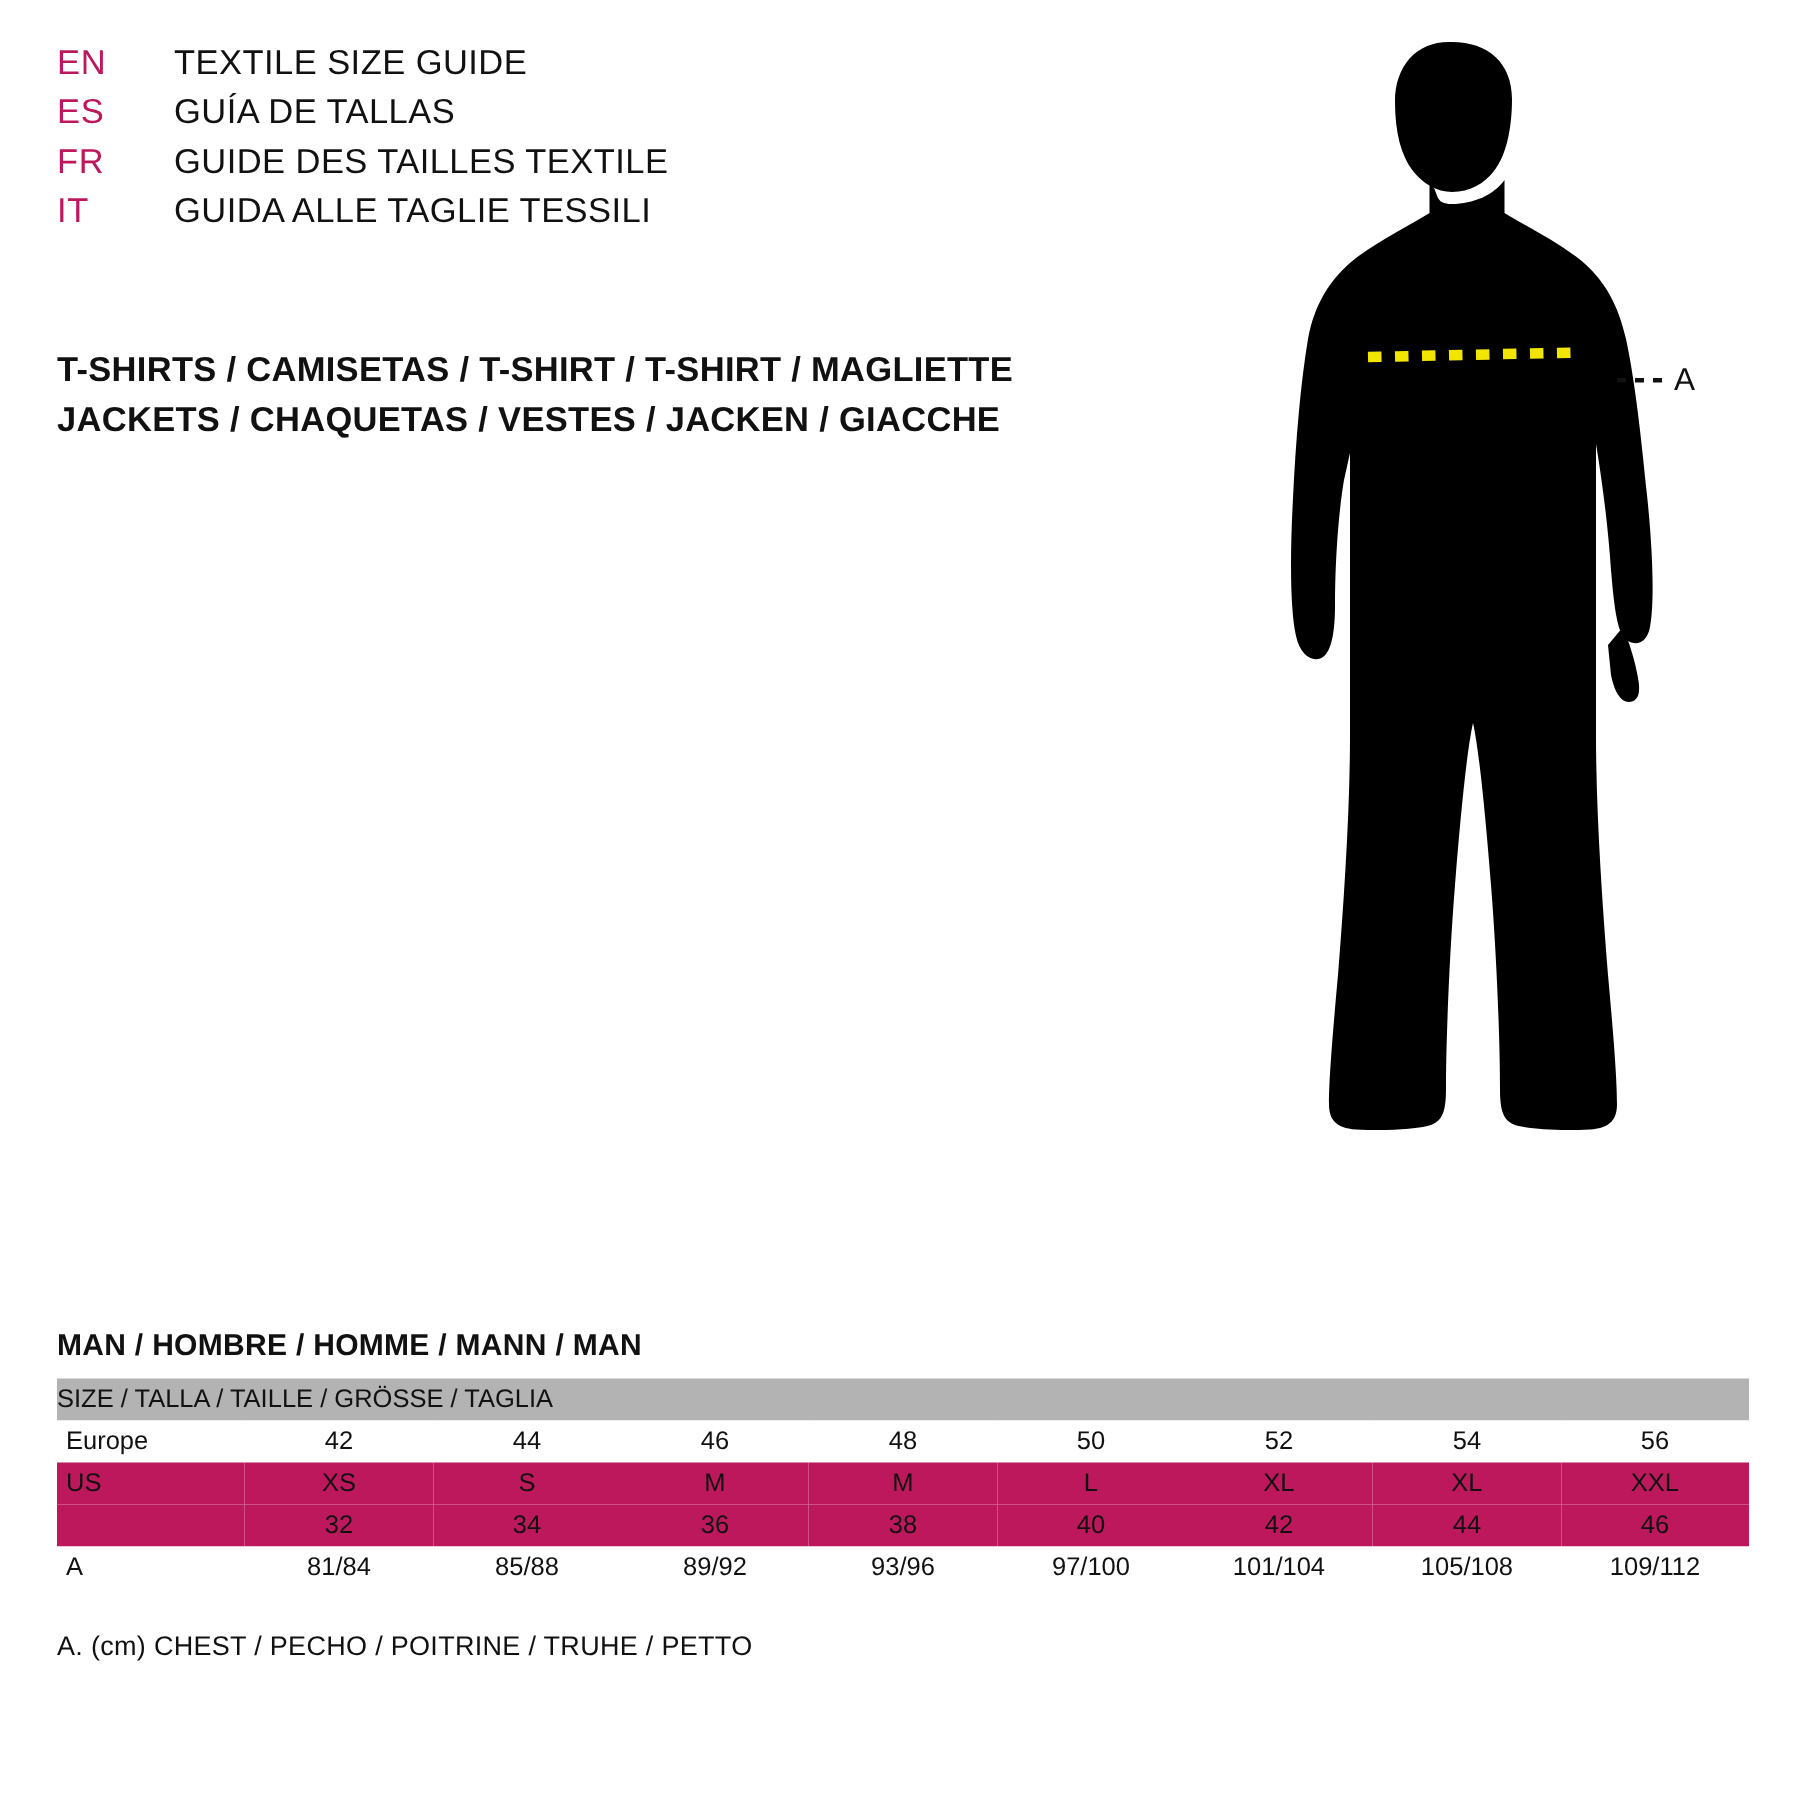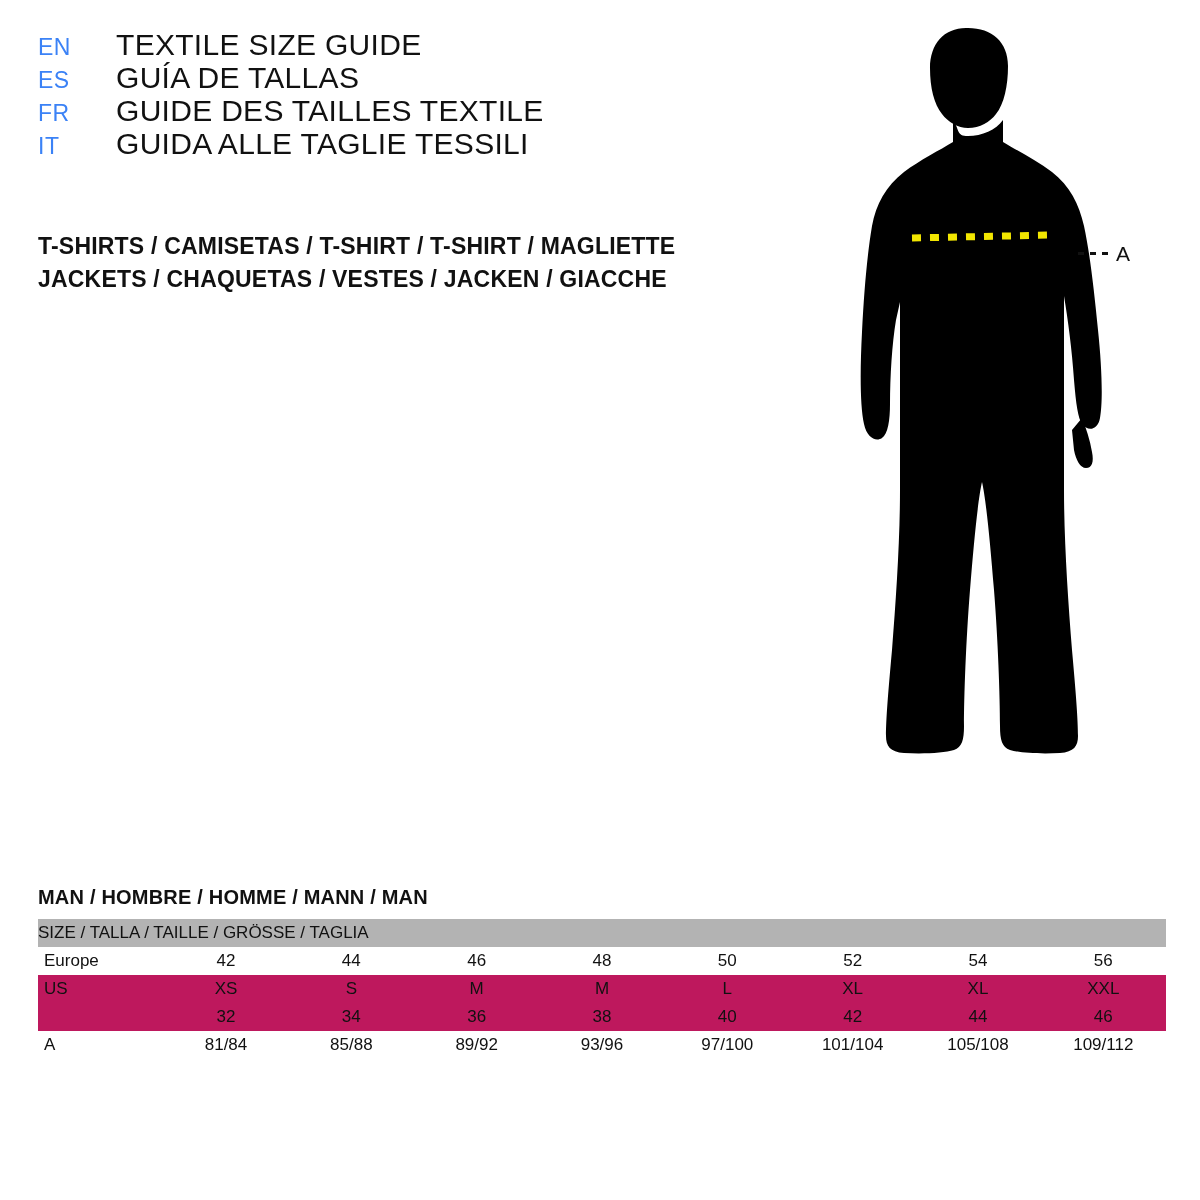--- a/index.html
+++ b/index.html
@@ -25,24 +25,24 @@
   }
   .lang-row {
     display: flex;
     align-items: baseline;
     height: 33px;
   }
   .lang-code {
     width: 78px;
     font-size: 23px;
     letter-spacing: 0.5px;
-    color: #3b82f6;
+    color: #be185d;
   }
   .lang-text {
-    font-size: 30px;
+    font-size: 23px;
     letter-spacing: 0.3px;
     color: #111;
     text-align: right;
   }
 
   .category-block {
     position: absolute;
     left: 38px;
     top: 218px;
     width: 760px;
@@ -252,13 +252,14 @@
         <td class="cell-val">89/92</td>
         <td class="cell-val">93/96</td>
         <td class="cell-val">97/100</td>
         <td class="cell-val">101/104</td>
         <td class="cell-val">105/108</td>
         <td class="cell-val">109/112</td>
       </tr>
     </tbody>
   </table>
 
+  <div class="footnote">A. (cm) CHEST / PECHO / POITRINE / TRUHE / PETTO</div>
 </div>
 
 </body></html>

